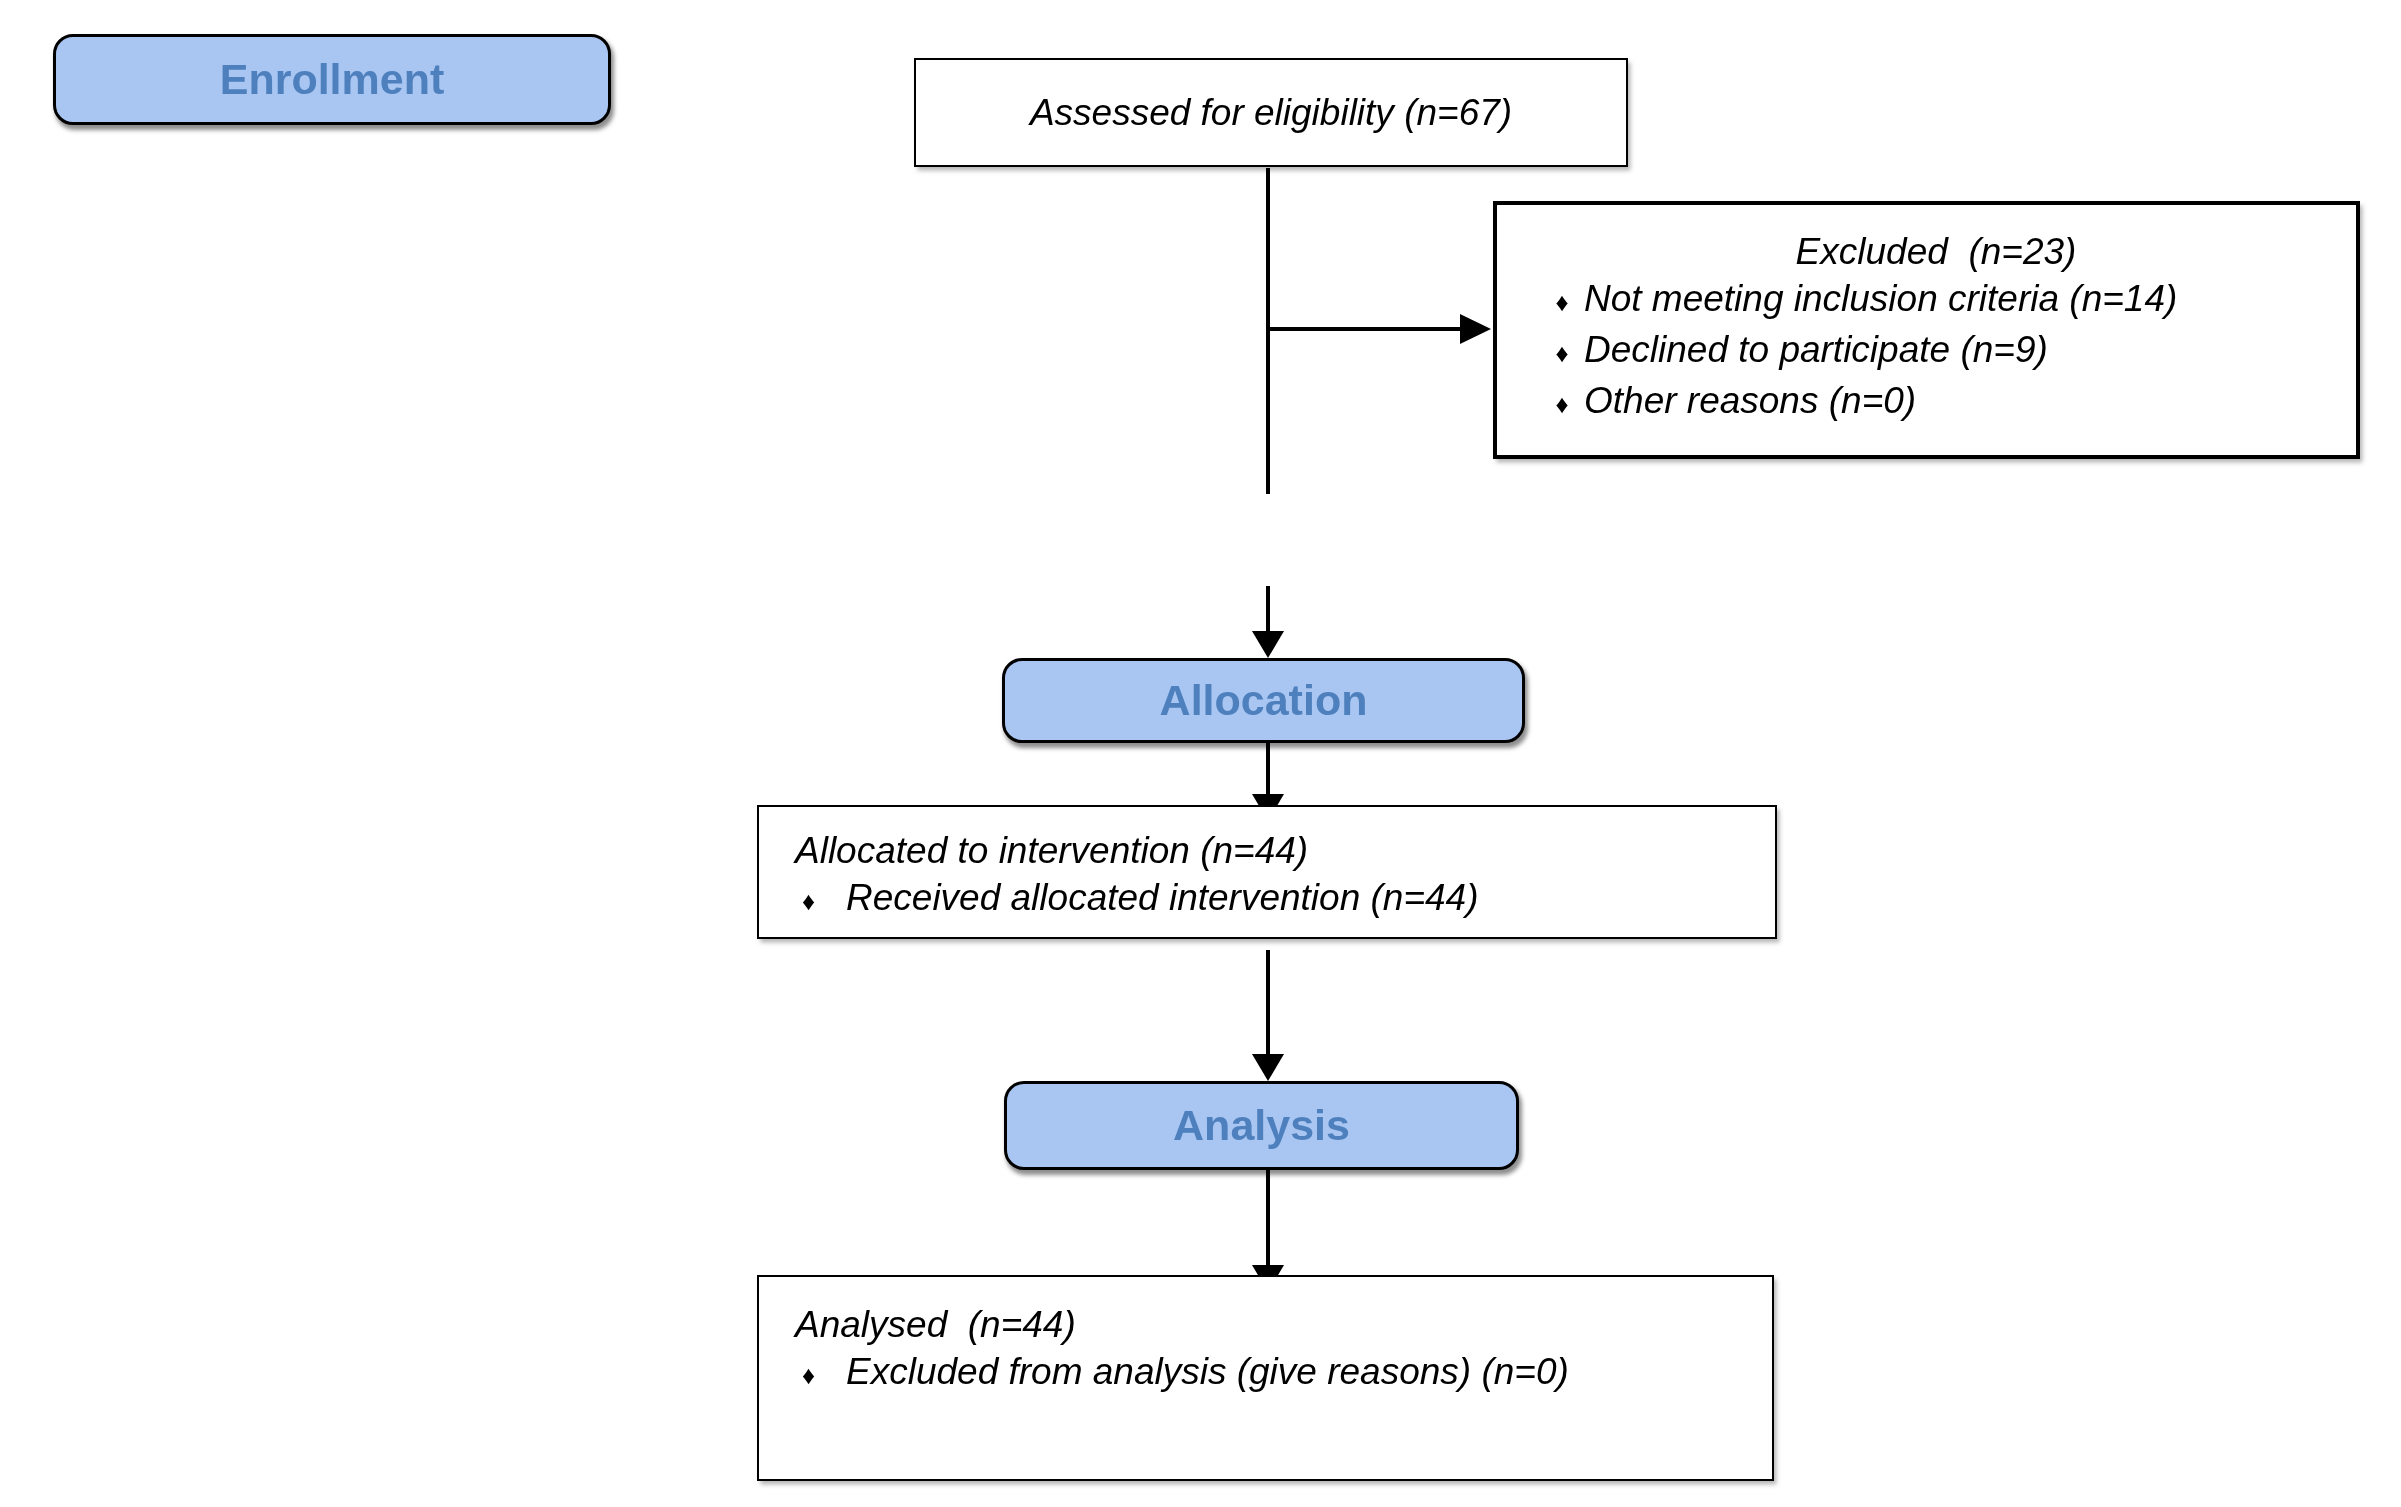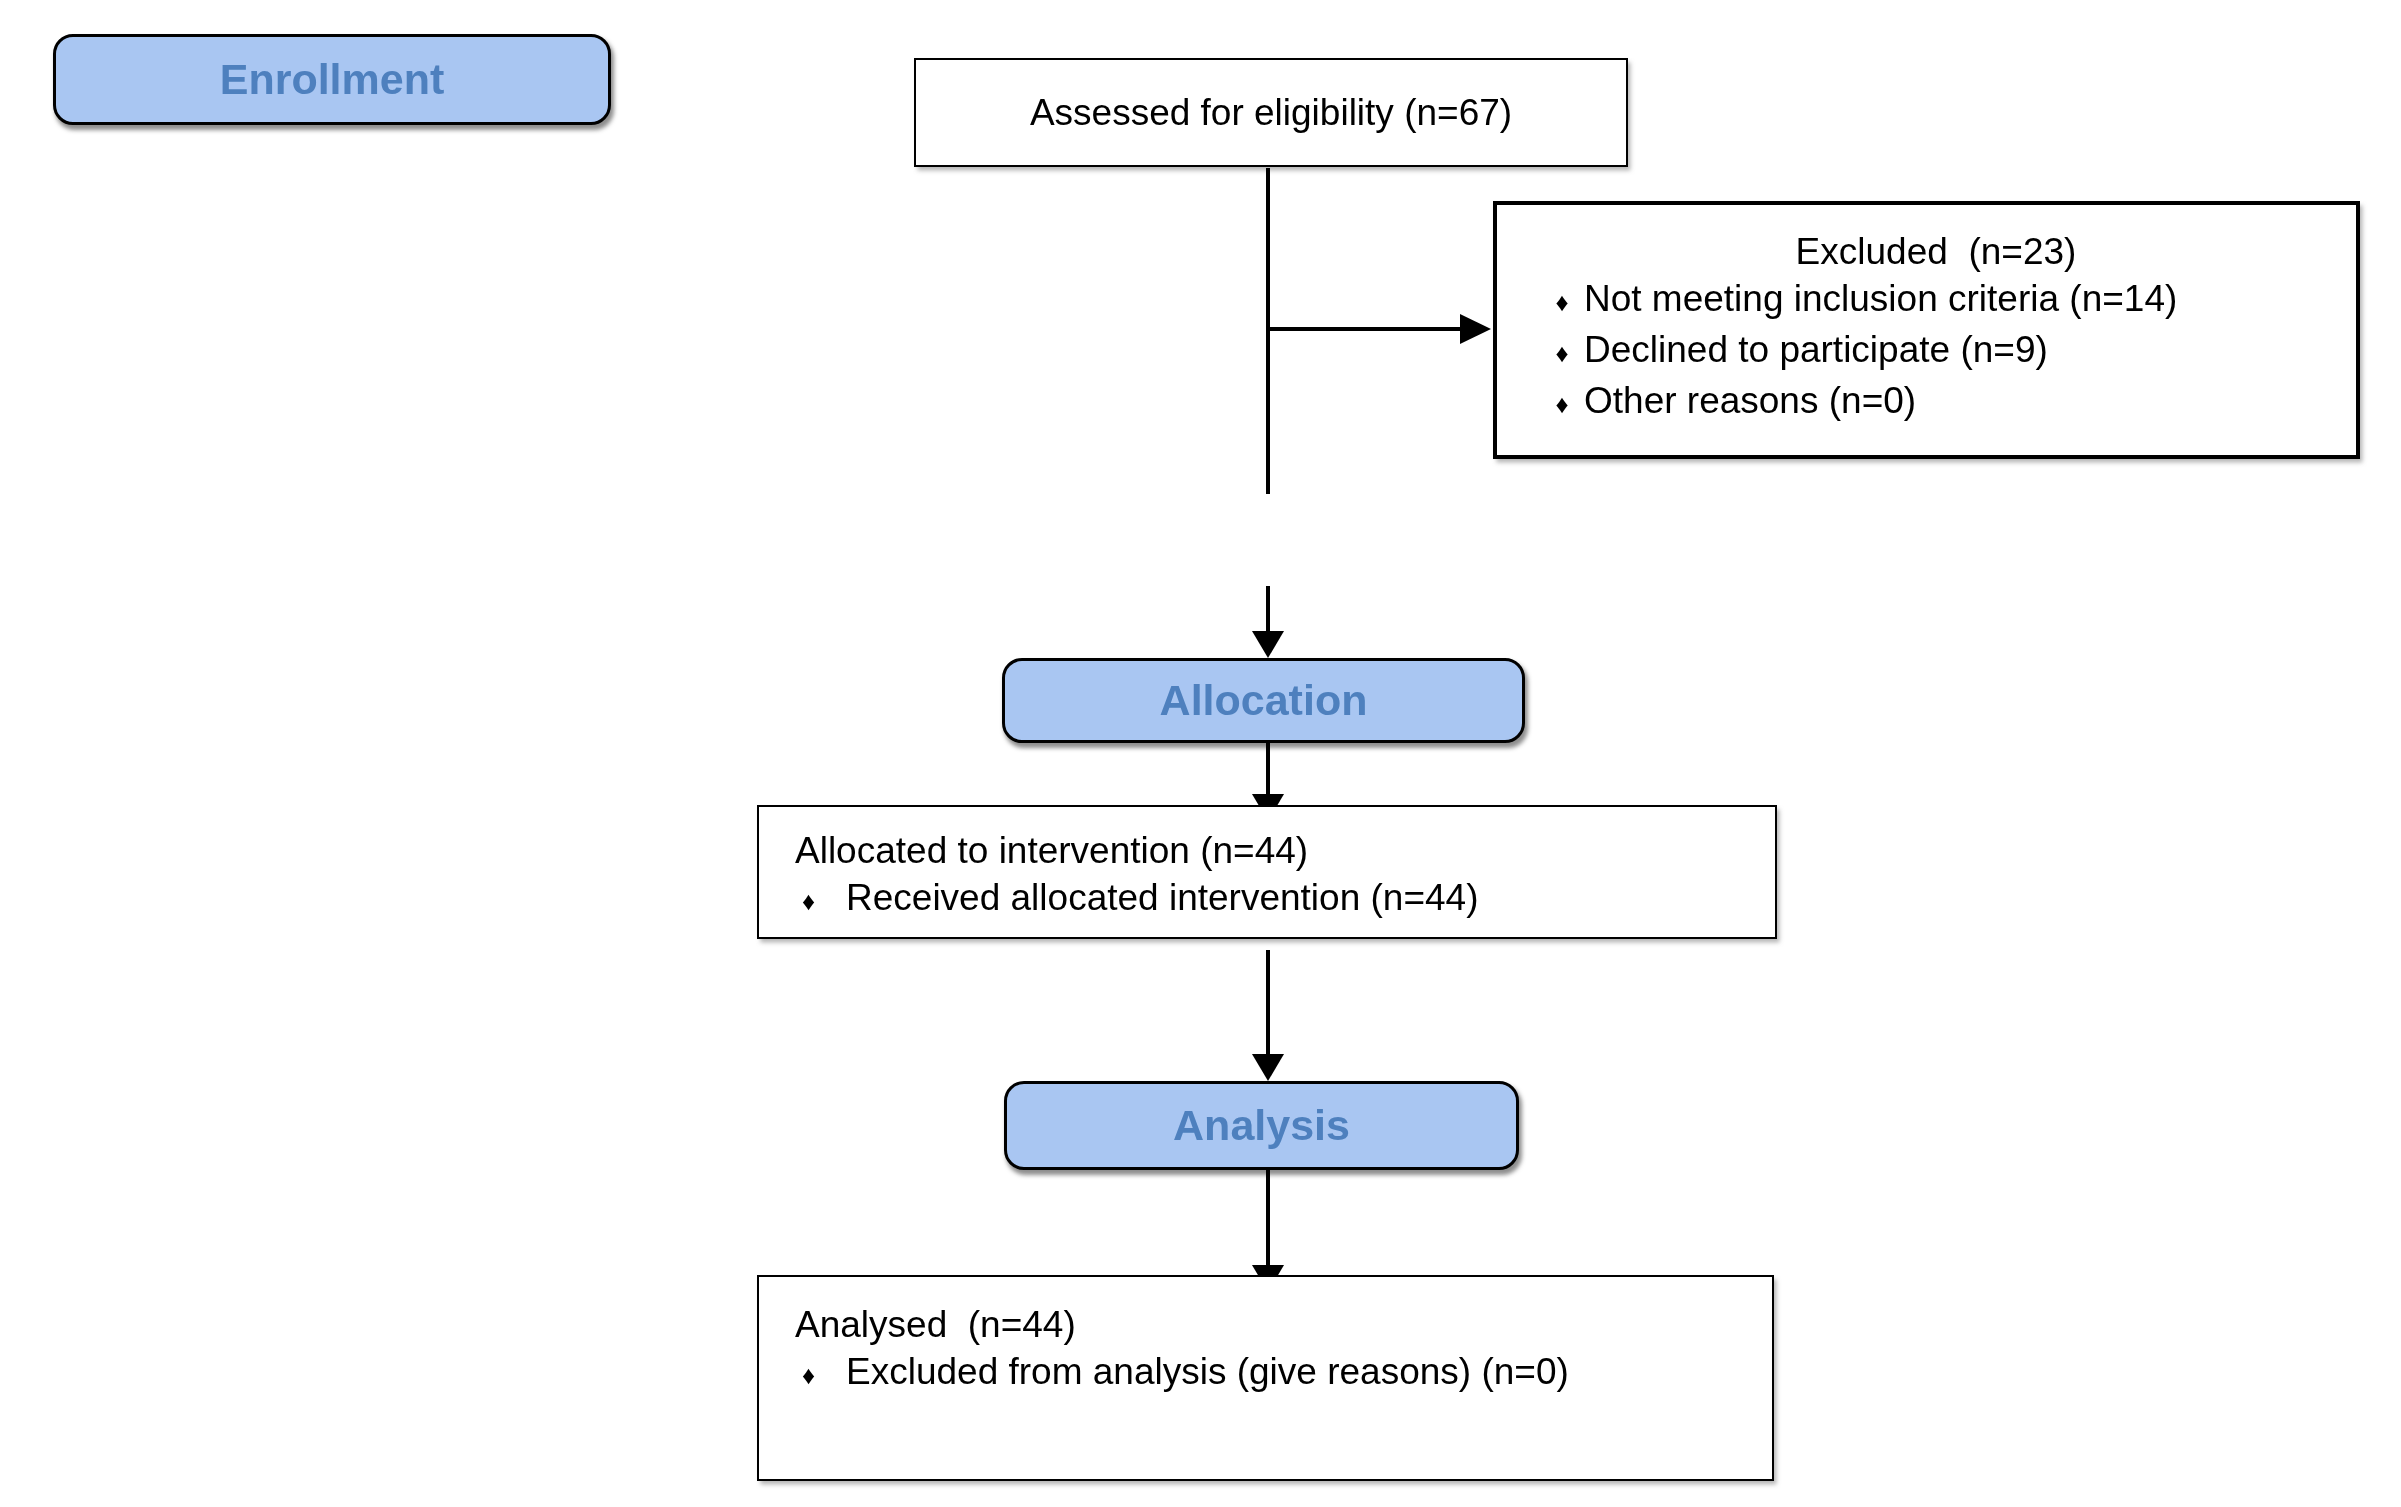--- a/index.html
+++ b/index.html
@@ -30,20 +30,21 @@
   }
 
   
   .box {
     position: absolute;
     background: #ffffff;
     border: 2.8px solid var(--box-border, #000000);
     font-size: 37px;
     line-height: 47px;
     box-shadow: 2.8px 4.3px 4.3px rgba(110, 110, 110, 0.5);
+    font-style: italic;
   }
   .box.center {
     display: flex;
     align-items: center;
     justify-content: center;
     text-align: center;
   }
   .box.listing {
     padding: 20px 17px 0 36px;
   }

